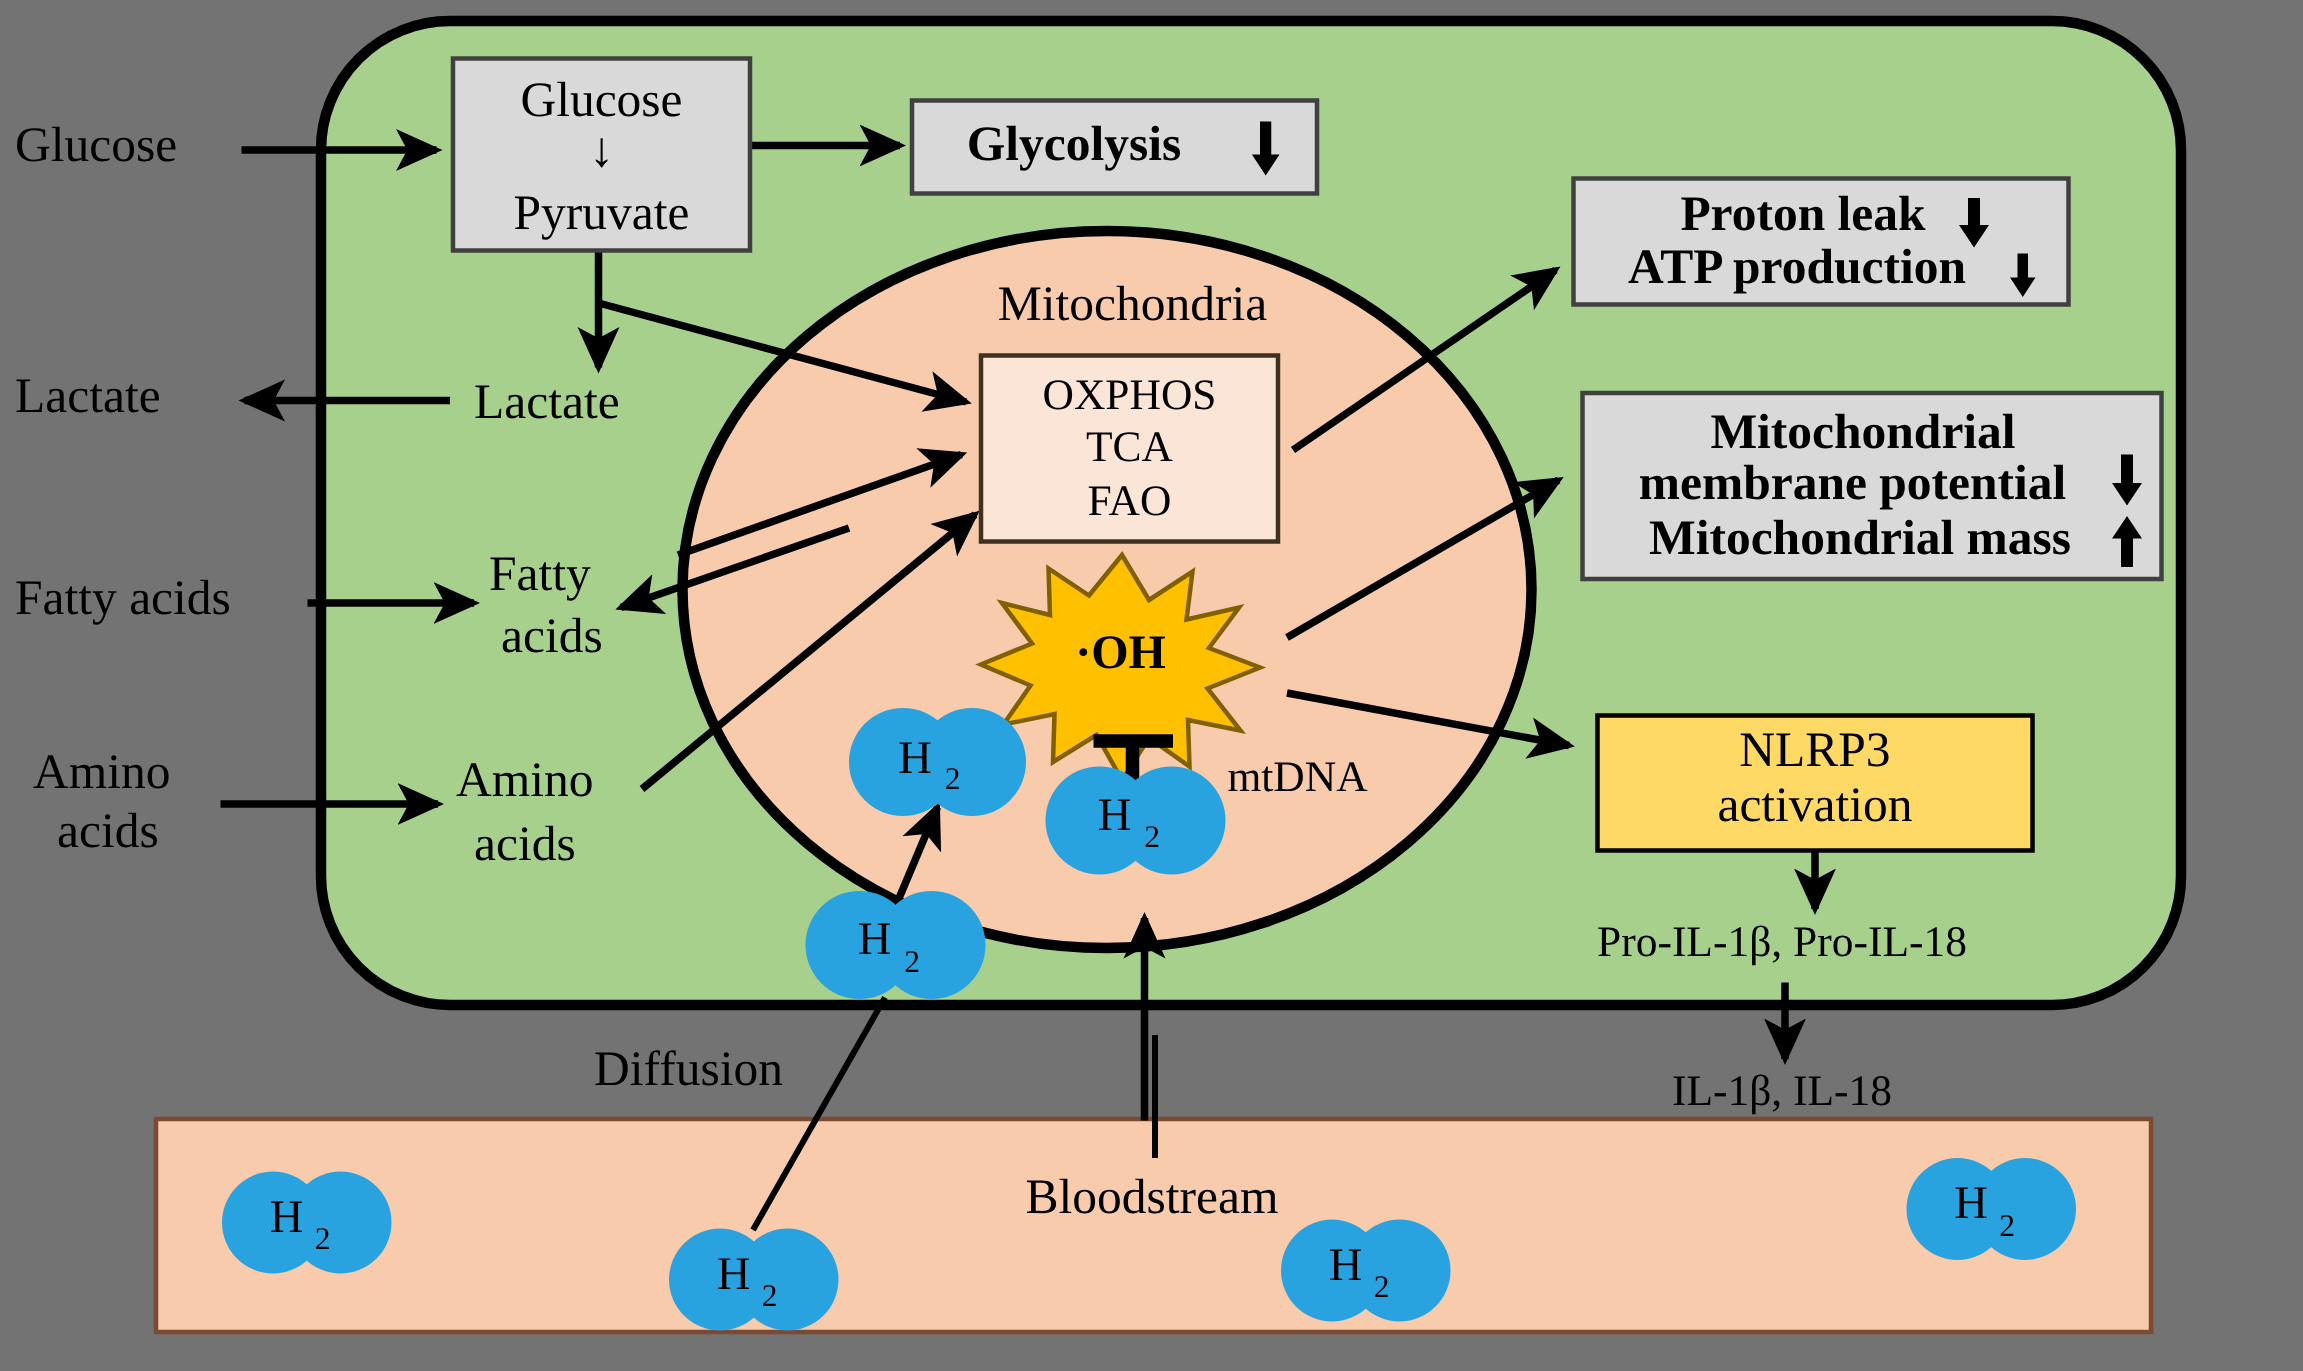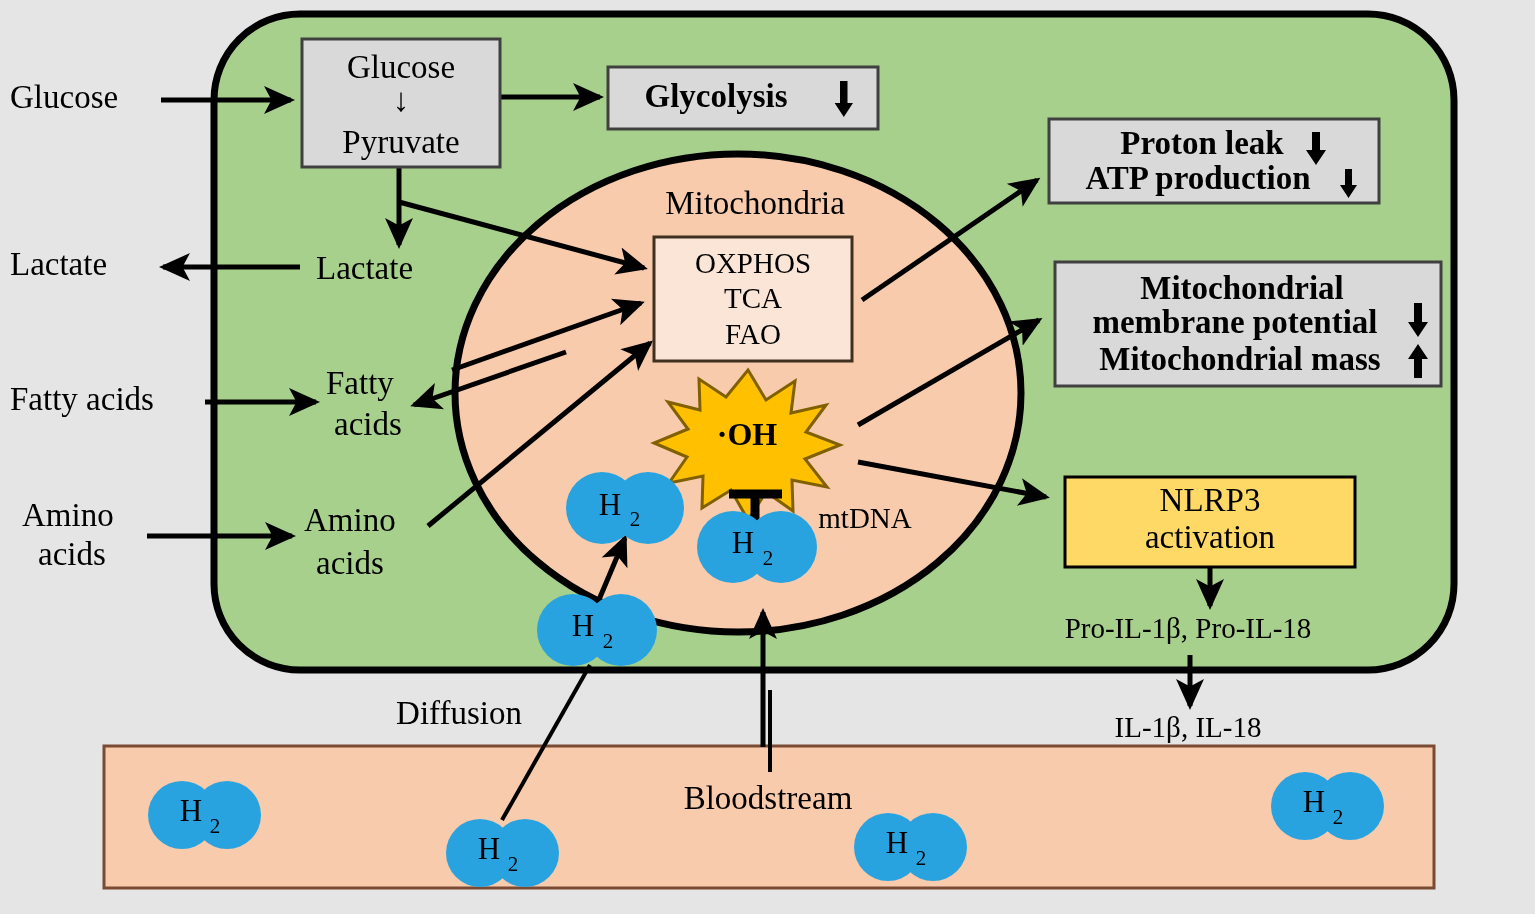--- a/index.html
+++ b/index.html
@@ -10,21 +10,21 @@
   body {
     width: 1535px;
     height: 914px;
     font-family: "Liberation Serif", "DejaVu Serif", serif;
     overflow: hidden;
   }
   #diagram-root {
     position: relative;
     width: 1535px;
     height: 914px;
-    background: #e5e5e5;
+    background: #737373;
   }
   svg#figure {
     display: block;
     width: 1535px;
     height: 914px;
   }
   text {
     font-family: "Liberation Serif", "DejaVu Serif", serif;
     fill: #000000;
     dominant-baseline: middle;

